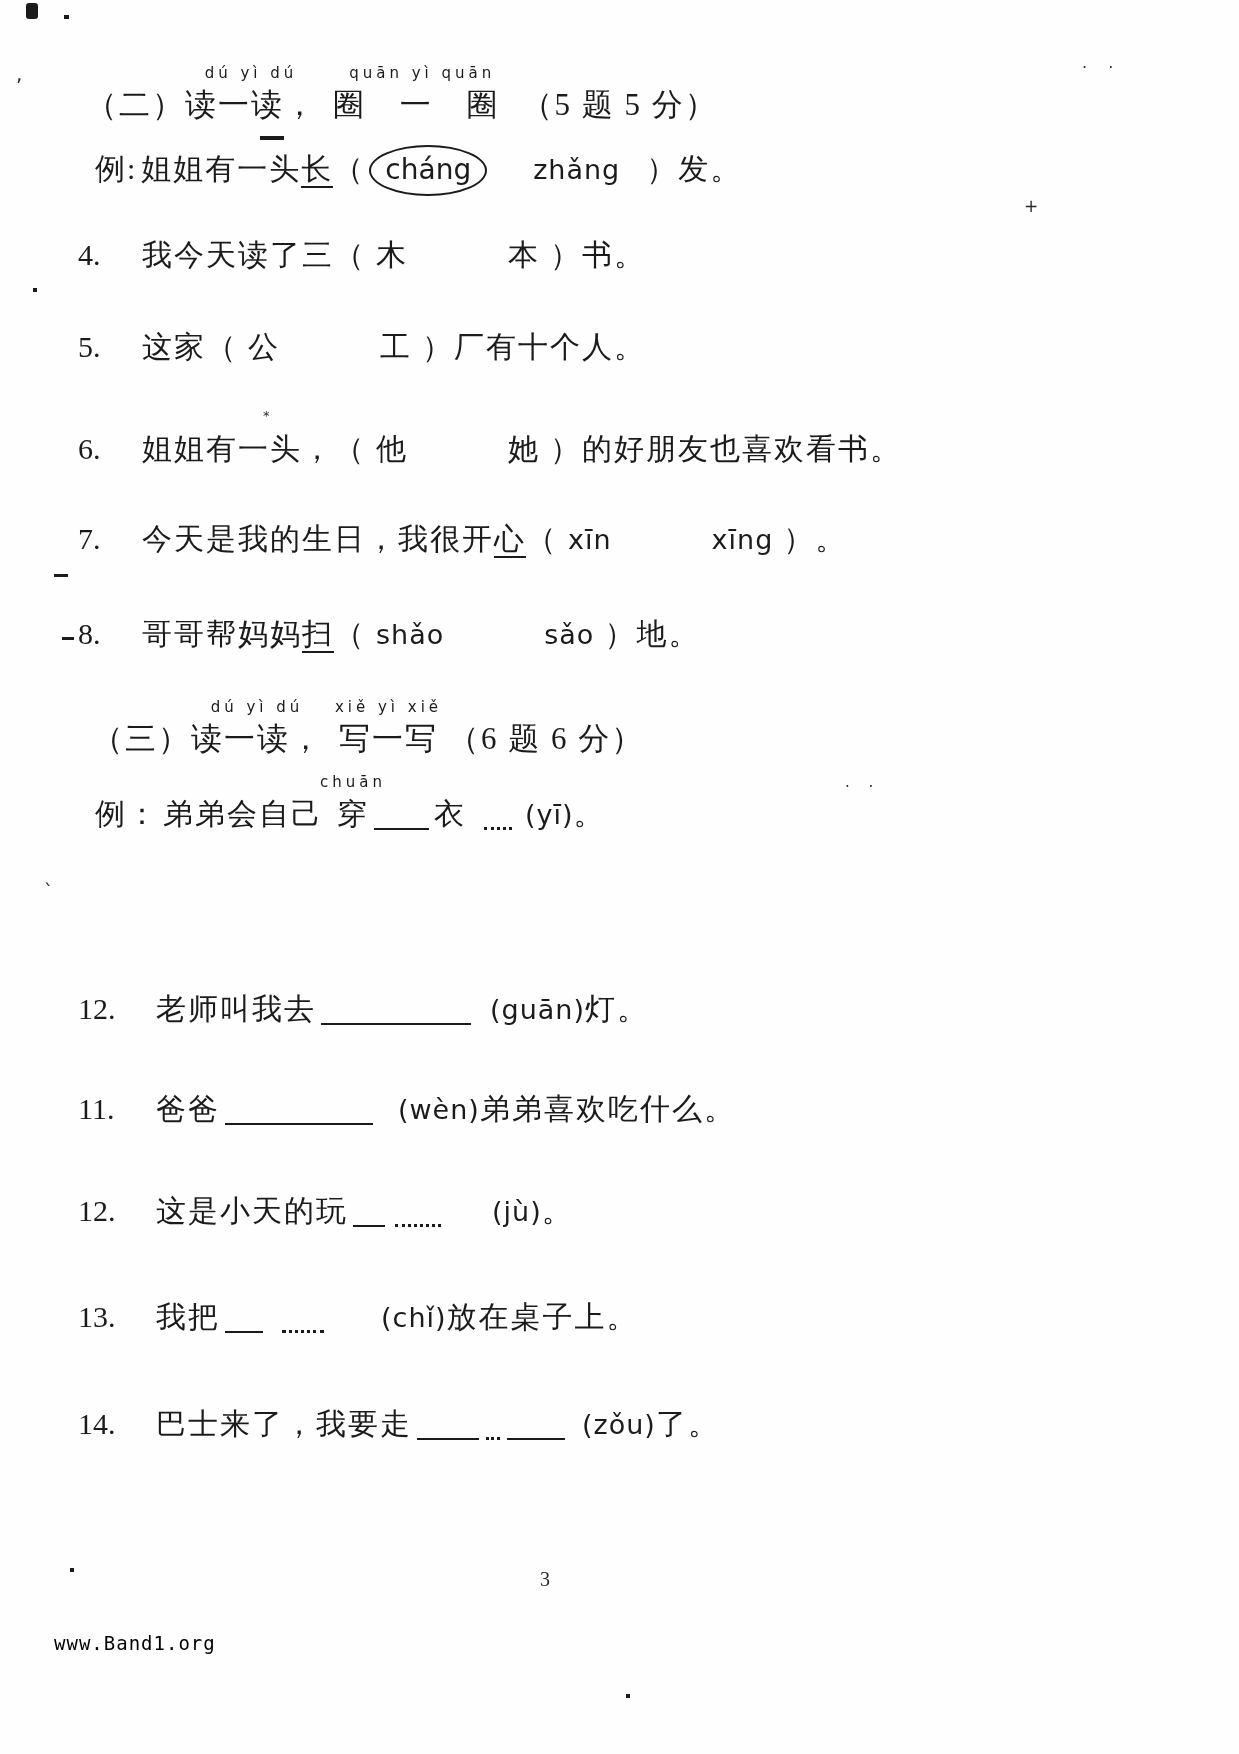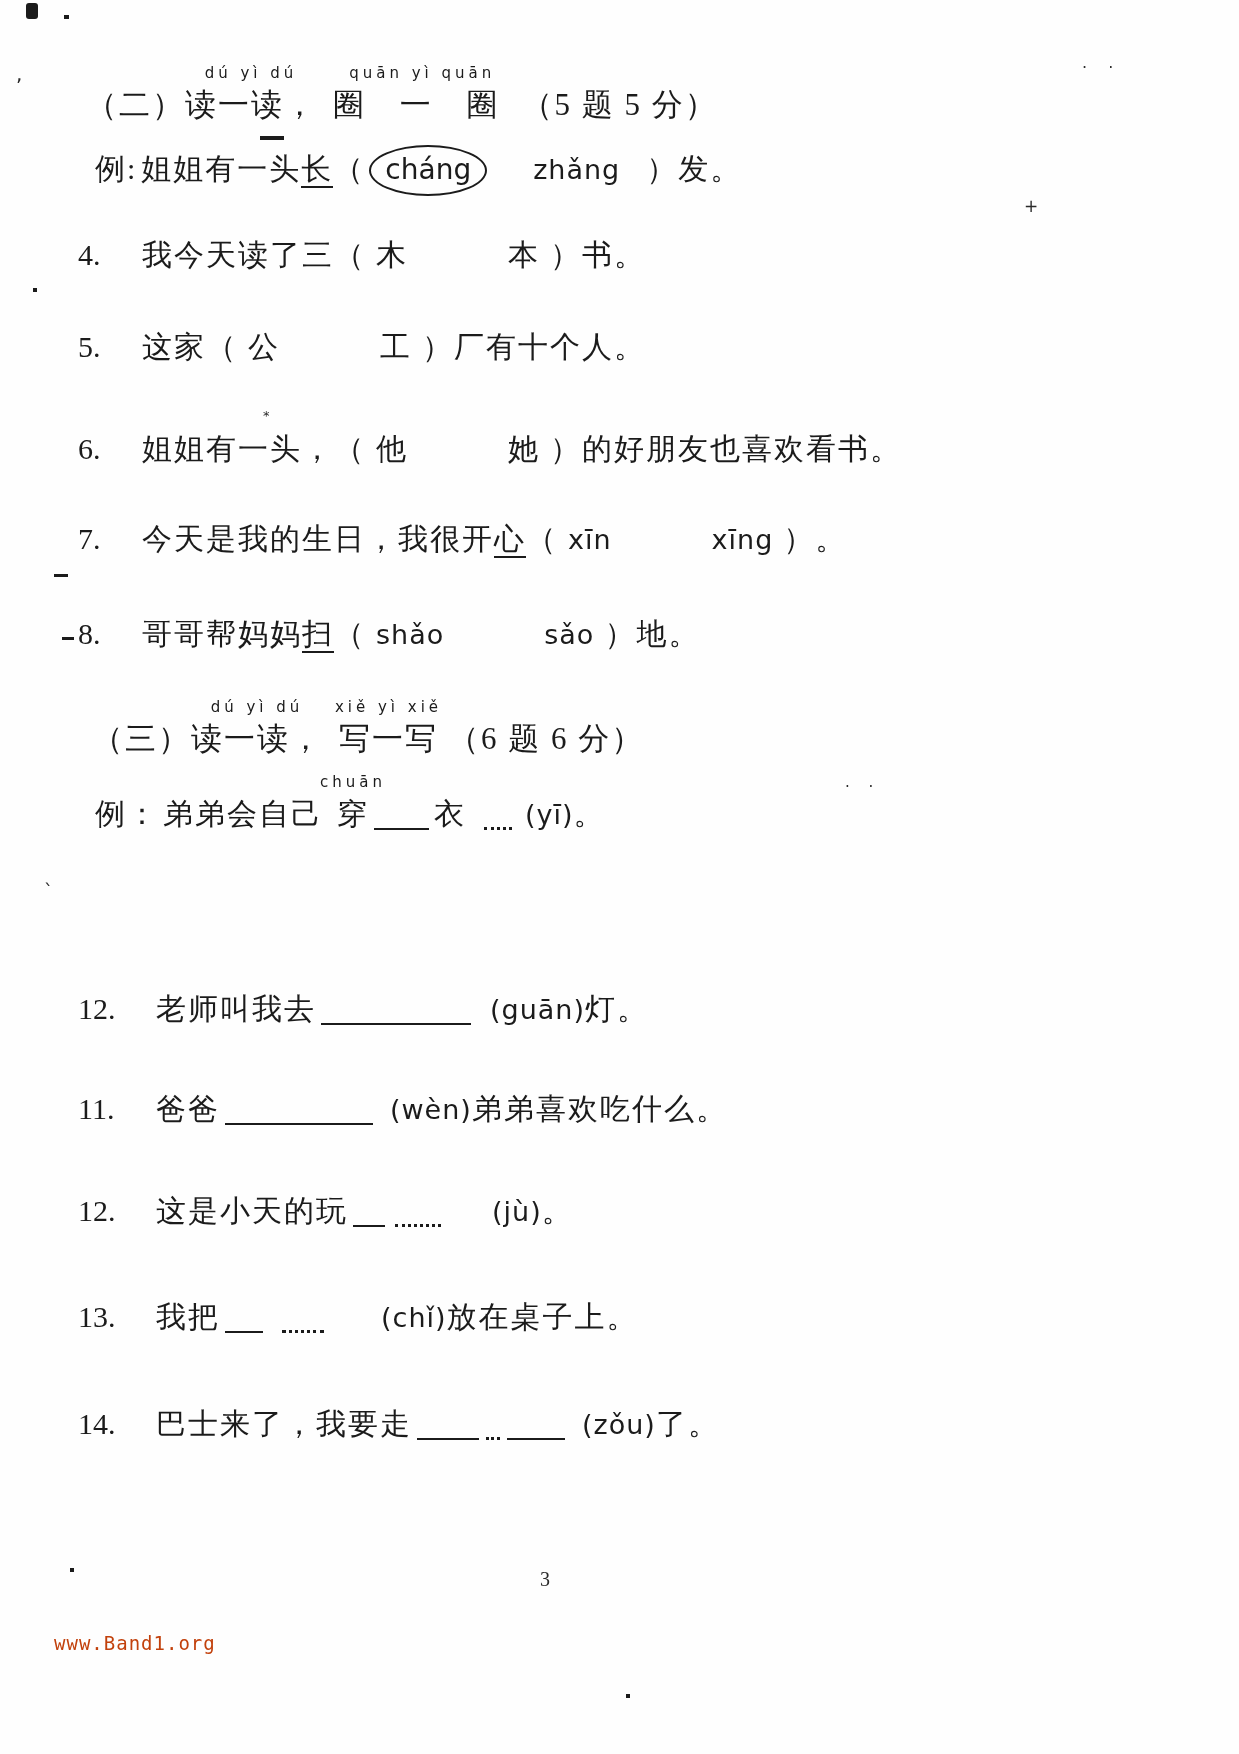--- a/index.html
+++ b/index.html
@@ -30,21 +30,21 @@
     padding:5px 14px 7px;margin:0 4px;
     font-family:"DejaVu Sans","Liberation Sans",sans-serif;font-size:28px;
   }
   .opt{margin:0 10px;}
   .optgap{display:inline-block;width:80px;}
   .bl{display:inline-block;border-bottom:2px solid #1b1b1b;height:1em;margin:0 5px;vertical-align:-6px;}
   .bl.dot{border-bottom-style:dotted;border-bottom-width:3px;}
   .mark{position:absolute;background:#1b1b1b;}
   .tmark{position:absolute;color:#2a2a2a;font-family:"DejaVu Sans","Liberation Sans",sans-serif;}
   .pagenum{font-size:20px;color:#2a2a2a;}
-  .footer{font-family:"DejaVu Sans Mono","Liberation Mono",monospace;font-size:19px;letter-spacing:1px;color:#c2410c;}
+  .footer{font-family:"DejaVu Sans Mono","Liberation Mono",monospace;font-size:19px;letter-spacing:1px;color:#000000;}
 </style>
 </head>
 <body>
 
 <div class="sheet">
 
   <div class="abs line" style="left:86px;top:86px">
     <span class="big">（二）</span><span class="rchar"><span class="pinyin">dú yì dú</span><span class="big">读一读，</span></span><span class="rchar" style="margin-left:16px"><span class="pinyin">quān yì quān</span><span class="big wide">圈 一 圈</span></span><span class="big" style="margin-left:10px">（5 题 5 分）</span>
   </div>
 
@@ -81,21 +81,21 @@
     <span class="han">例：</span>
     <span class="han">弟弟会自己</span><span class="rchar" style="margin-left:14px"><span class="pinyin">chuān</span><span class="han">穿</span></span><span class="bl" style="width:55px"></span><span class="han">衣</span><span class="bl dot" style="width:28px;margin-left:18px"></span><span class="latin" style="margin-left:8px">(yī)</span><span class="han">。</span>
   </div>
 
 
   <div class="abs line" style="left:78px;top:990px">
     <span class="qnum" style="min-width:58px">12.</span><span class="han">老师叫我去</span><span class="bl" style="width:150px"></span><span class="latin" style="margin-left:14px">(guān)</span><span class="han">灯。</span>
   </div>
 
   <div class="abs line" style="left:78px;top:1090px">
-    <span class="qnum" style="min-width:58px">11.</span><span class="han">爸爸</span><span class="bl" style="width:148px"></span><span class="latin" style="margin-left:12px">(wèn)</span><span class="han">弟弟喜欢吃什么。</span>
+    <span class="qnum" style="min-width:58px">11.</span><span class="han">爸爸</span><span class="bl" style="width:148px"></span><span class="latin" style="margin-left:20px">(wèn)</span><span class="han">弟弟喜欢吃什么。</span>
   </div>
 
   <div class="abs line" style="left:78px;top:1192px">
     <span class="qnum" style="min-width:58px">12.</span><span class="han">这是小天的玩</span><span class="bl" style="width:32px"></span><span class="bl dot" style="width:46px"></span><span class="latin" style="margin-left:46px">(jù)</span><span class="han">。</span>
   </div>
 
   <div class="abs line" style="left:78px;top:1298px">
     <span class="qnum" style="min-width:58px">13.</span><span class="han">我把</span><span class="bl" style="width:38px"></span><span class="bl dot" style="width:42px;margin-left:14px"></span><span class="latin" style="margin-left:52px">(chǐ)</span><span class="han">放在桌子上。</span>
   </div>
 

